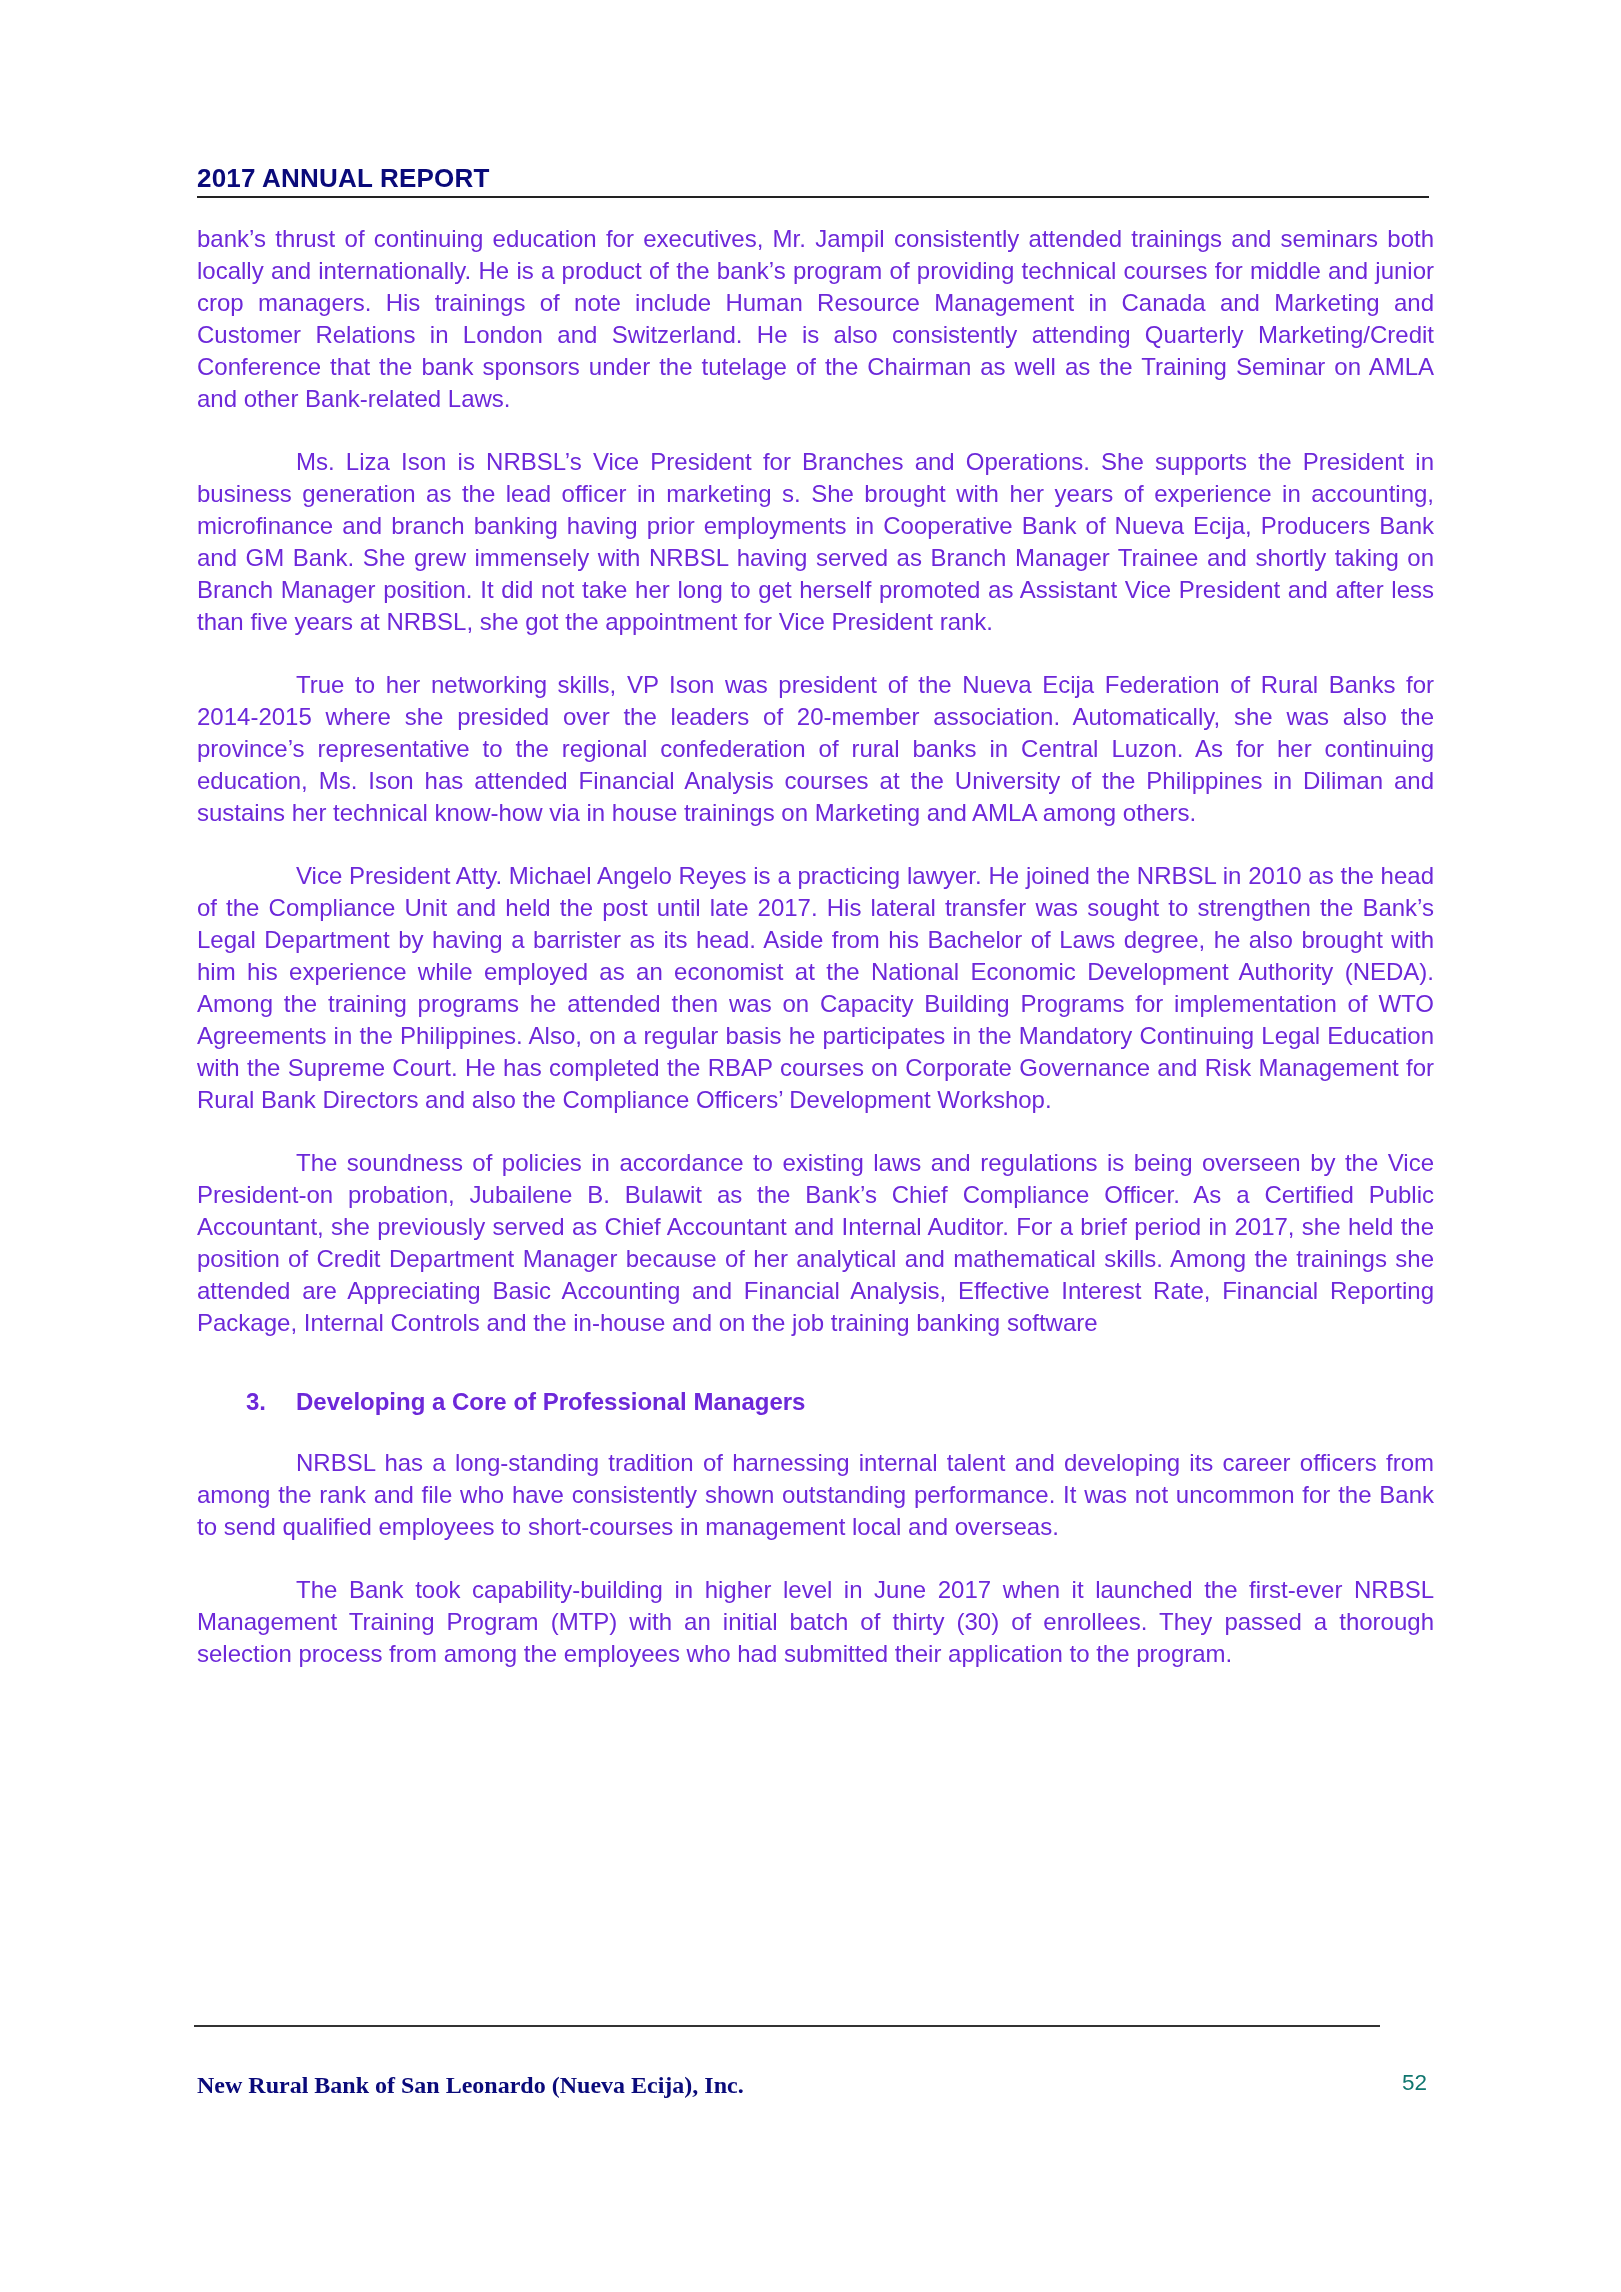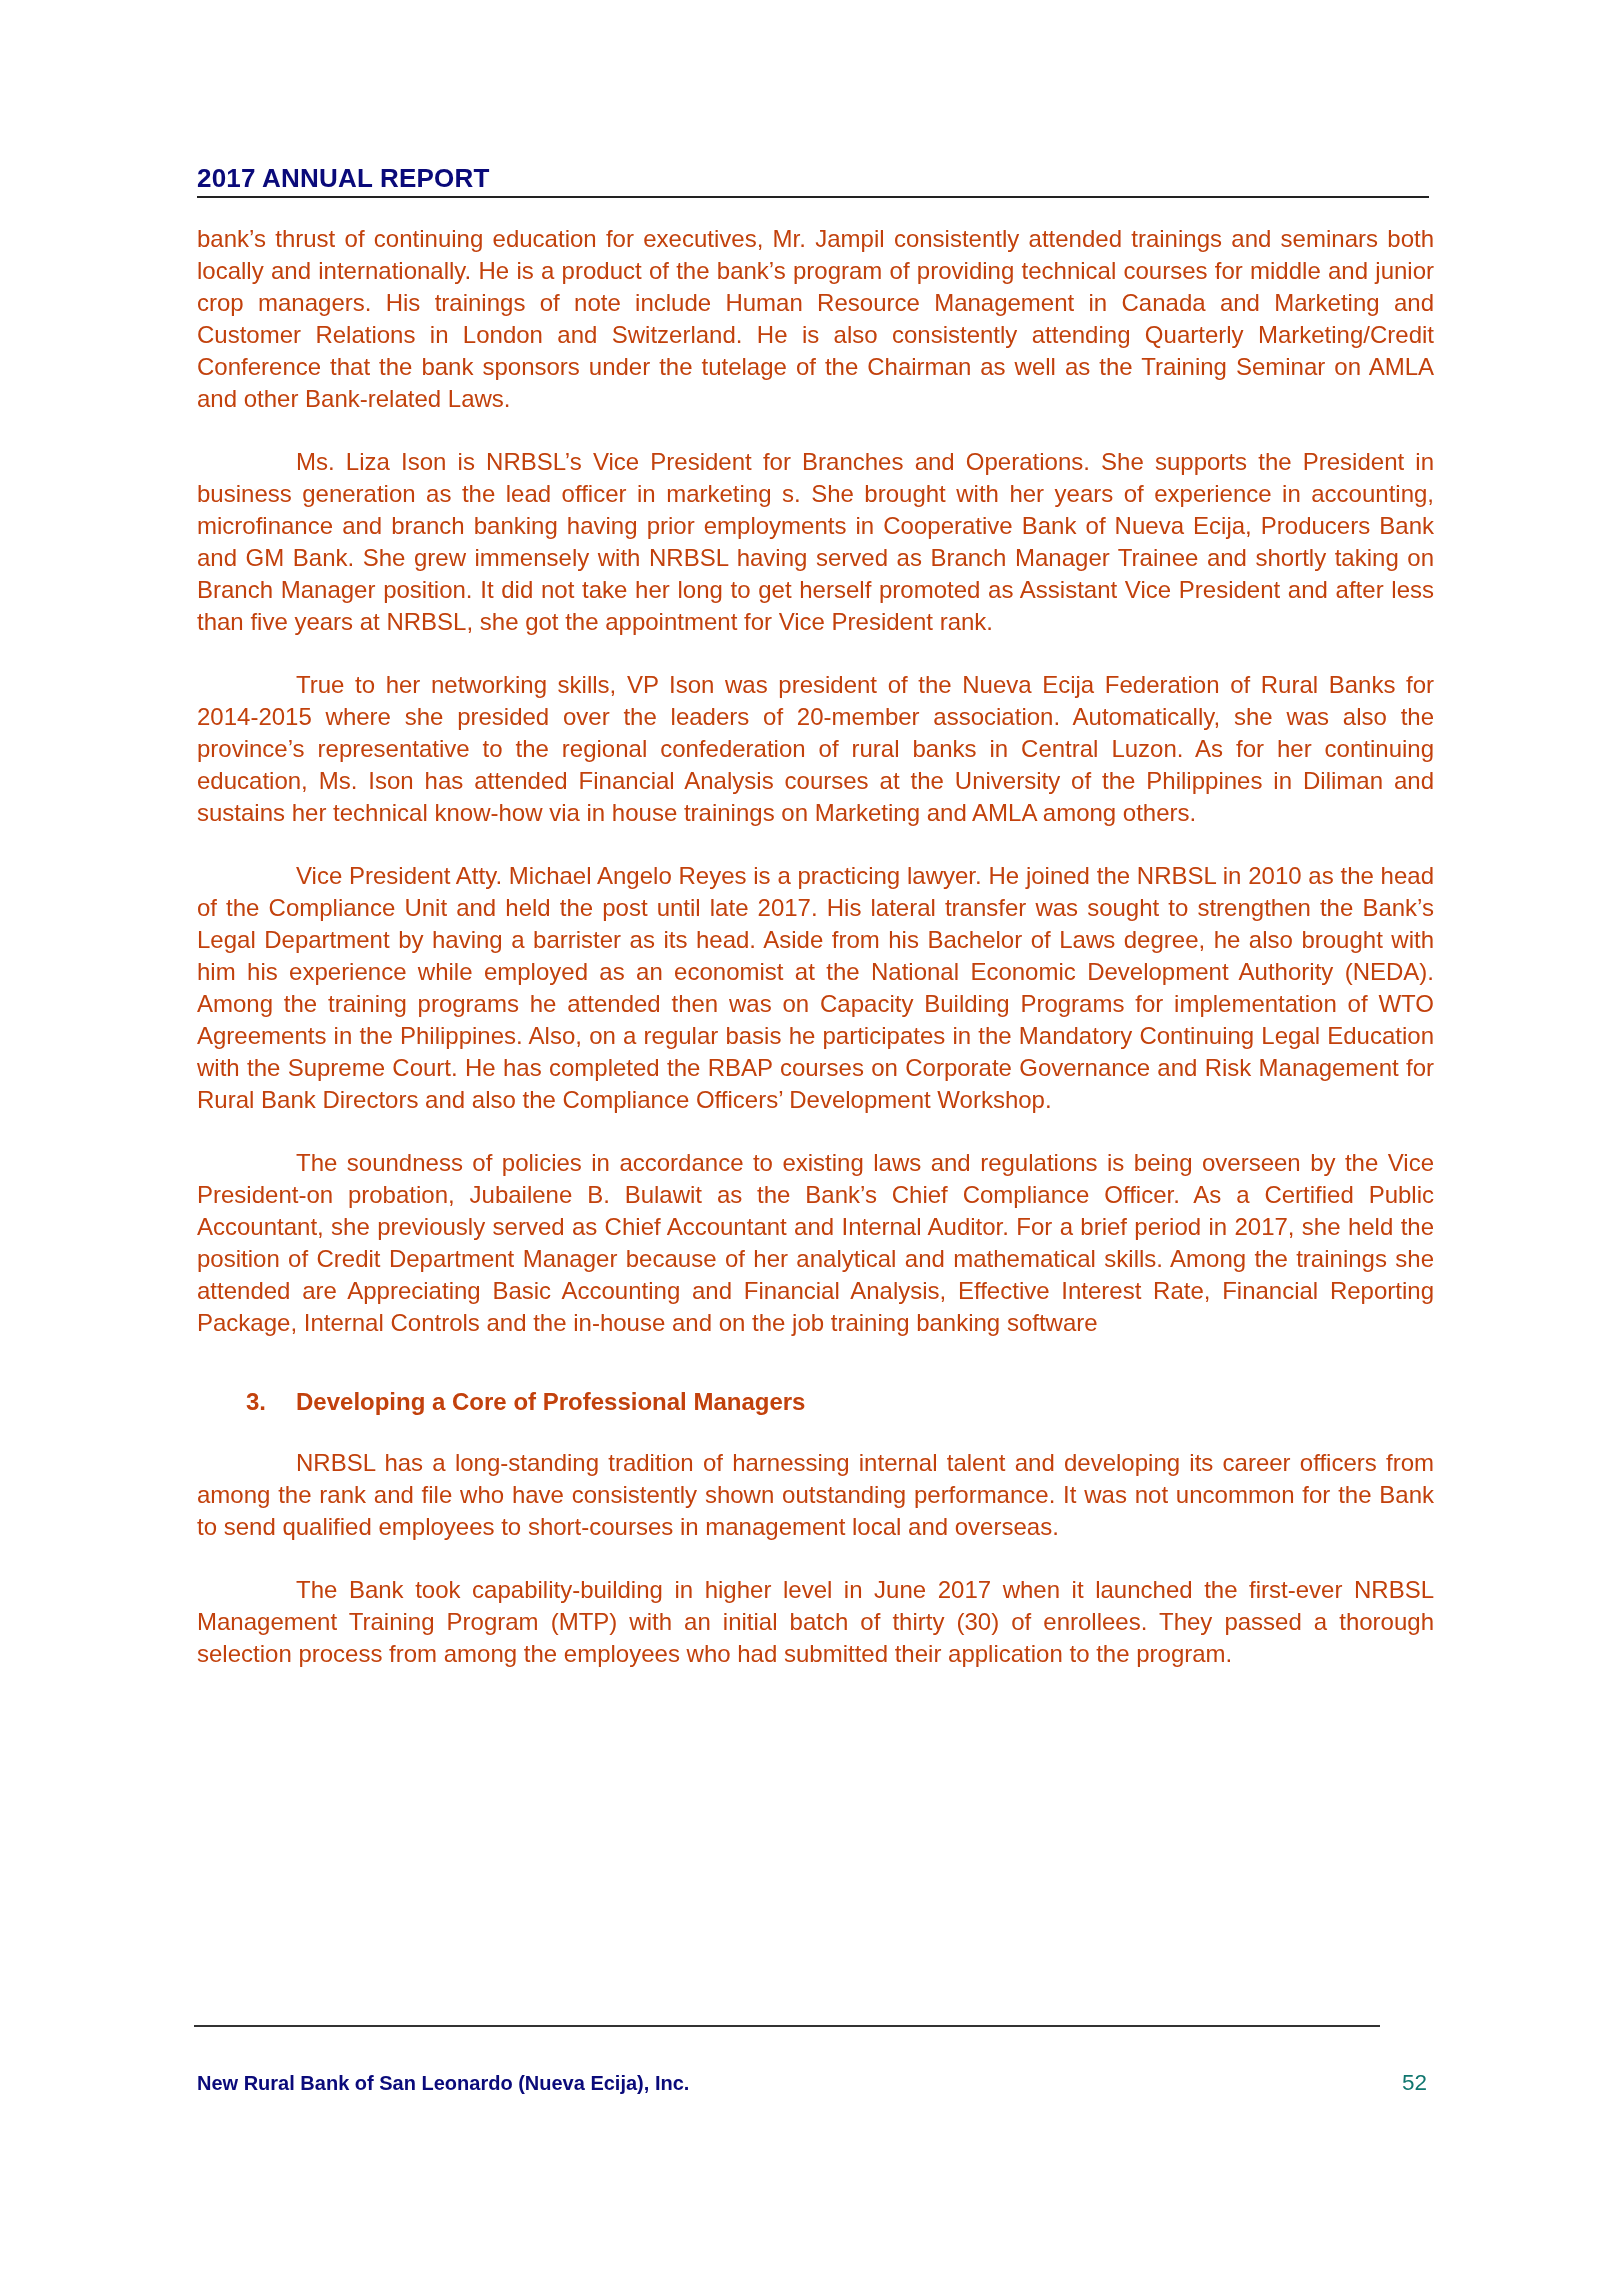--- a/index.html
+++ b/index.html
@@ -35,21 +35,21 @@
     }
     .body-text {
       position: absolute;
       left: 197px;
       top: 223px;
       width: 1237px;
       font-size: 24px;
       line-height: 32px;
       text-align: justify;
       font-family: "Liberation Sans", sans-serif;
-      color: #c2410c;
+      color: #6d28d9;
     }
     .body-text p {
       margin: 0 0 31px 0;
       text-indent: 0;
     }
     .body-text p.indent {
       text-indent: 99px;
     }
     .section-heading {
       font-weight: bold;
@@ -66,23 +66,23 @@
       left: 194px;
       top: 2025px;
       width: 1186px;
       height: 2px;
       background: #333333;
     }
     .footer-company {
       position: absolute;
       left: 197px;
       top: 2072px;
-      font-family: Liberation Sans, sans-serif;
+      font-family: Liberation Serif, serif;
       font-weight: bold;
-      font-size: 20px;
+      font-size: 24px;
       color: #0a0a7a;
     }
     .footer-page {
       position: absolute;
       left: 1402px;
       top: 2070px;
       font-family: "Liberation Sans", sans-serif;
       font-size: 22.5px;
       color: #0f766e;
     }

